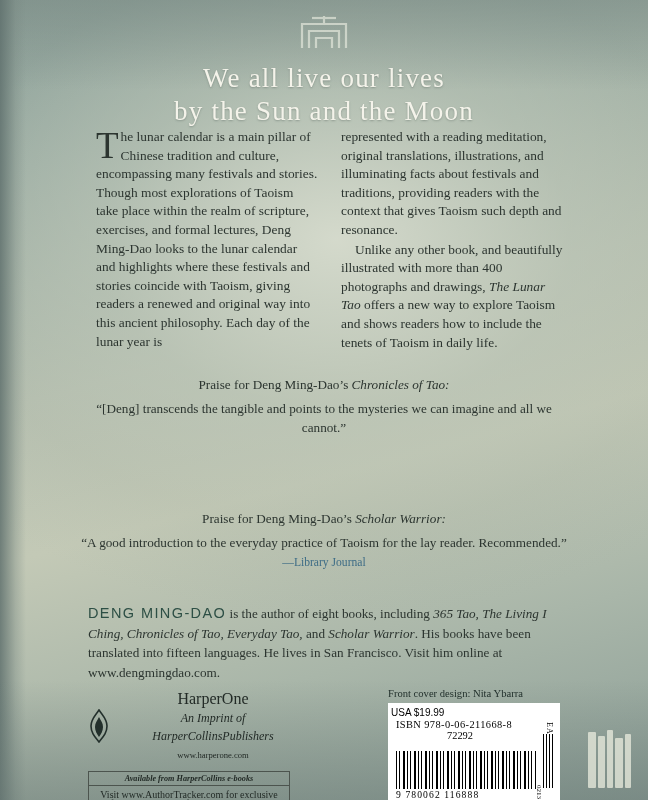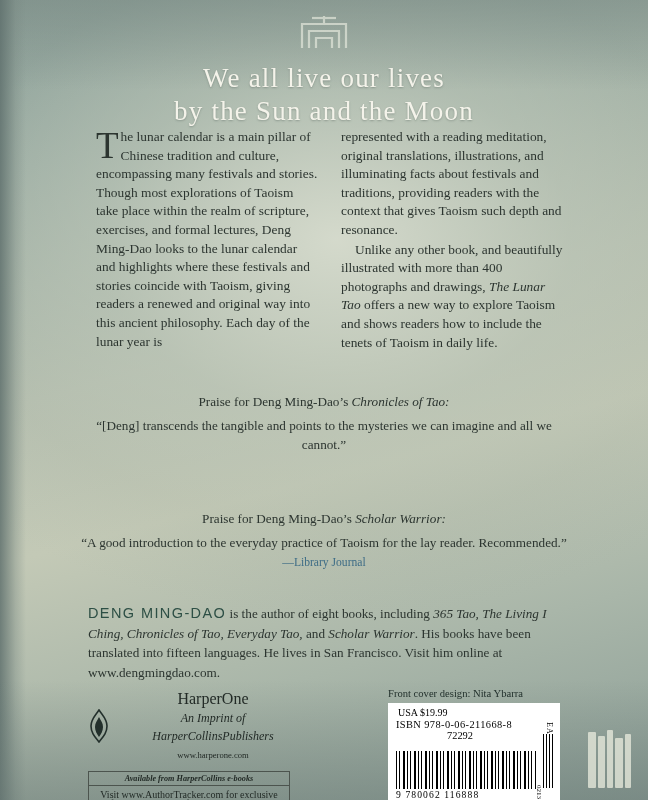--- a/index.html
+++ b/index.html
@@ -62,21 +62,21 @@
   }
   .it{font-style:italic;}
 
   
   .praise{
     position:absolute;left:74px;width:500px;text-align:center;color:#2c3530;
   }
   .praise-head{font-size:13.2px;line-height:19px;margin-bottom:5px;}
   .praise-quote{font-size:13.2px;line-height:19px;}
   .praise-src{font-size:11.6px;color:#3d6c86;margin-top:4px;}
-  #praise1{top:392px;}
+  #praise1{top:375px;}
   #praise2{top:509px;}
 
   
   .bio{
     position:absolute;left:88px;top:604px;width:478px;color:#2c3530;
     font-size:13.2px;line-height:19.5px;text-align:left;
   }
   .bio .name{
     font-family:"Liberation Sans", sans-serif;
     letter-spacing:1.4px;font-size:14.5px;color:#2d4f45;font-weight:normal;
@@ -103,21 +103,21 @@
   
   .credit{
     position:absolute;left:388px;top:688px;font-size:10.6px;color:#22302c;
   }
 
   
   .barcode-wrap{
     position:absolute;left:388px;top:703px;width:170px;height:98px;
     background:#ffffff;border:1px solid #ffffff;
   }
-  .bc-price{font-size:10px;padding:3px 0 0 9px;font-family:Liberation Serif, serif;color:#000;}
+  .bc-price{font-size:10px;padding:3px 0 0 2px;font-family:Liberation Sans, sans-serif;color:#000;}
   .bc-isbn{font-size:10.4px;padding:1px 0 0 7px;letter-spacing:.4px;color:#000;}
   .bc-5{font-size:10.4px;padding:0 0 0 58px;color:#000;}
   .bars{
     position:absolute;left:7px;top:47px;width:140px;height:38px;
     background:repeating-linear-gradient(90deg,#000 0 1px,#fff 1px 3px,#000 3px 4px,#fff 4px 7px,#000 7px 9px,#fff 9px 11px);
   }
   .bc-num{position:absolute;left:7px;top:85px;font-size:9.6px;letter-spacing:1.1px;color:#000;}
   .ean{
     position:absolute;right:5px;top:18px;font-size:8px;color:#000;
     writing-mode:vertical-rl;text-orientation:mixed;letter-spacing:1px;

